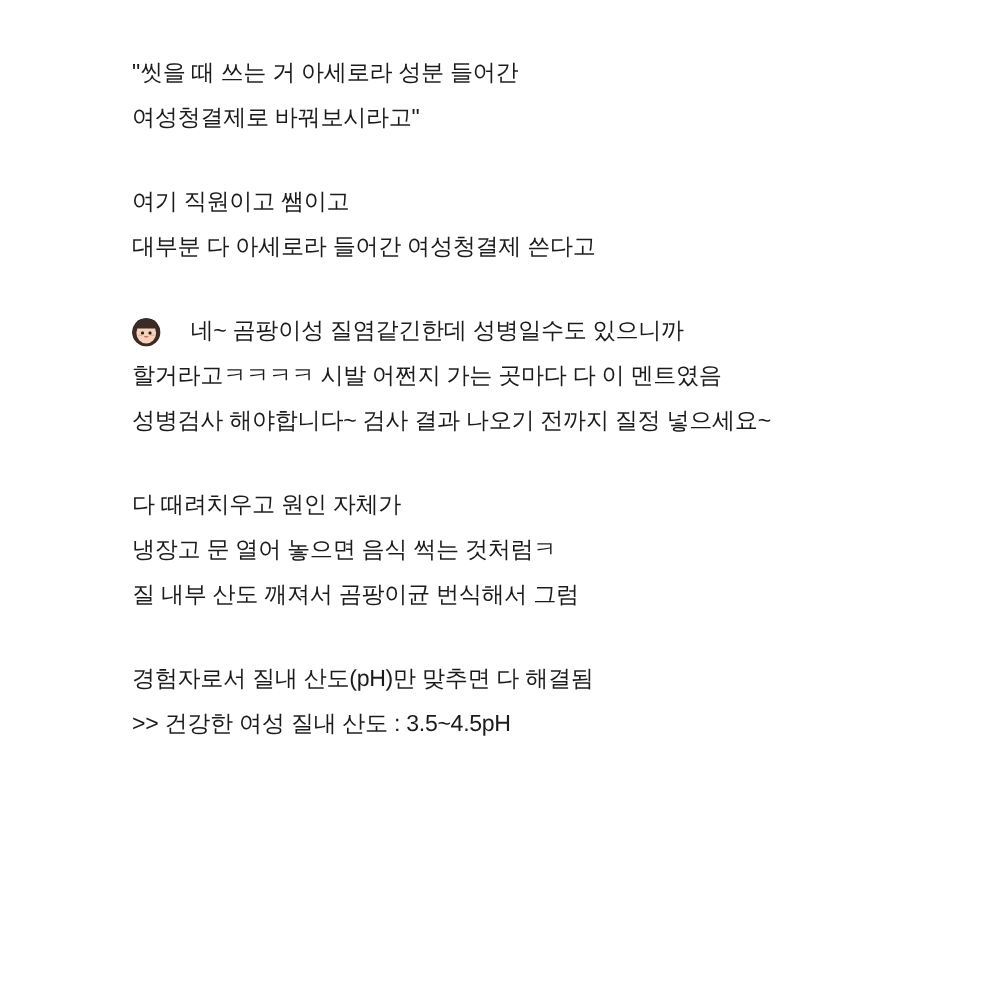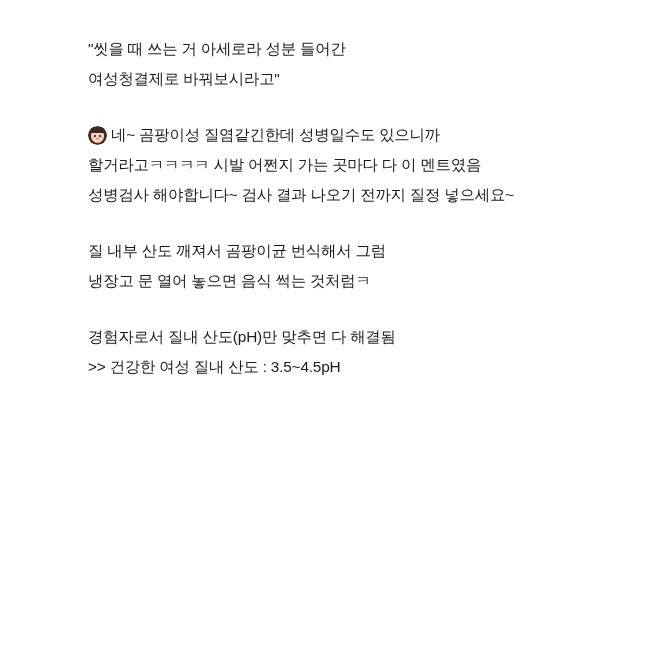--- a/index.html
+++ b/index.html
@@ -31,21 +31,21 @@
     font-size: 15.4px;
     line-height: 30px;
     color: #1b1b1b;
     letter-spacing: -0.2px;
     white-space: pre-wrap;
     font-family: "Liberation Sans", sans-serif;
   }
   .line.with-emoji {
     display: flex;
     align-items: center;
-    gap: 4px;
+    gap: 20px;
     text-align: right;
   }
   .emoji {
     display: inline-block;
     width: 19px;
     height: 19px;
     flex: 0 0 19px;
     position: relative;
     border-radius: 50%;
     background: #f3c9b4;
@@ -107,20 +107,22 @@
 <body>
 
 <div class="page">
 
   <div class="block">
     <div class="line">"씻을 때 쓰는 거 아세로라 성분 들어간</div>
     <div class="line">여성청결제로 바꿔보시라고"</div>
   </div>
 
   <div class="block">
+    <div class="line">여기 직원이고 쌤이고</div>
+    <div class="line">대부분 다 아세로라 들어간 여성청결제 쓴다고</div>
   </div>
 
   <div class="block">
     <div class="line with-emoji">
       <span class="emoji">
         <span class="hair-back"></span>
         <span class="face"></span>
         <span class="fringe"></span>
         <span class="blush-l"></span>
         <span class="blush-r"></span>
@@ -129,22 +131,23 @@
         <span class="mouth"></span>
       </span>
       <span>네~ 곰팡이성 질염같긴한데 성병일수도 있으니까</span>
     </div>
     <div class="line">할거라고ㅋㅋㅋㅋ 시발 어쩐지 가는 곳마다 다 이 멘트였음</div>
     <div class="line">성병검사 해야합니다~ 검사 결과 나오기 전까지 질정 넣으세요~</div>
   </div>
 
 
   <div class="block">
+    <div class="line">다 때려치우고 원인 자체가</div>
+    <div class="line">냉장고 문 열어 놓으면 음식 썩는 것처럼ㅋ</div>
     <div class="line">질 내부 산도 깨져서 곰팡이균 번식해서 그럼</div>
-    <div class="line">냉장고 문 열어 놓으면 음식 썩는 것처럼ㅋ</div>
   </div>
 
   <div class="block">
     <div class="line">경험자로서 질내 산도(pH)만 맞추면 다 해결됨</div>
     <div class="line">&gt;&gt; 건강한 여성 질내 산도 : 3.5~4.5pH</div>
   </div>
 
 </div>
 
 </body></html>

